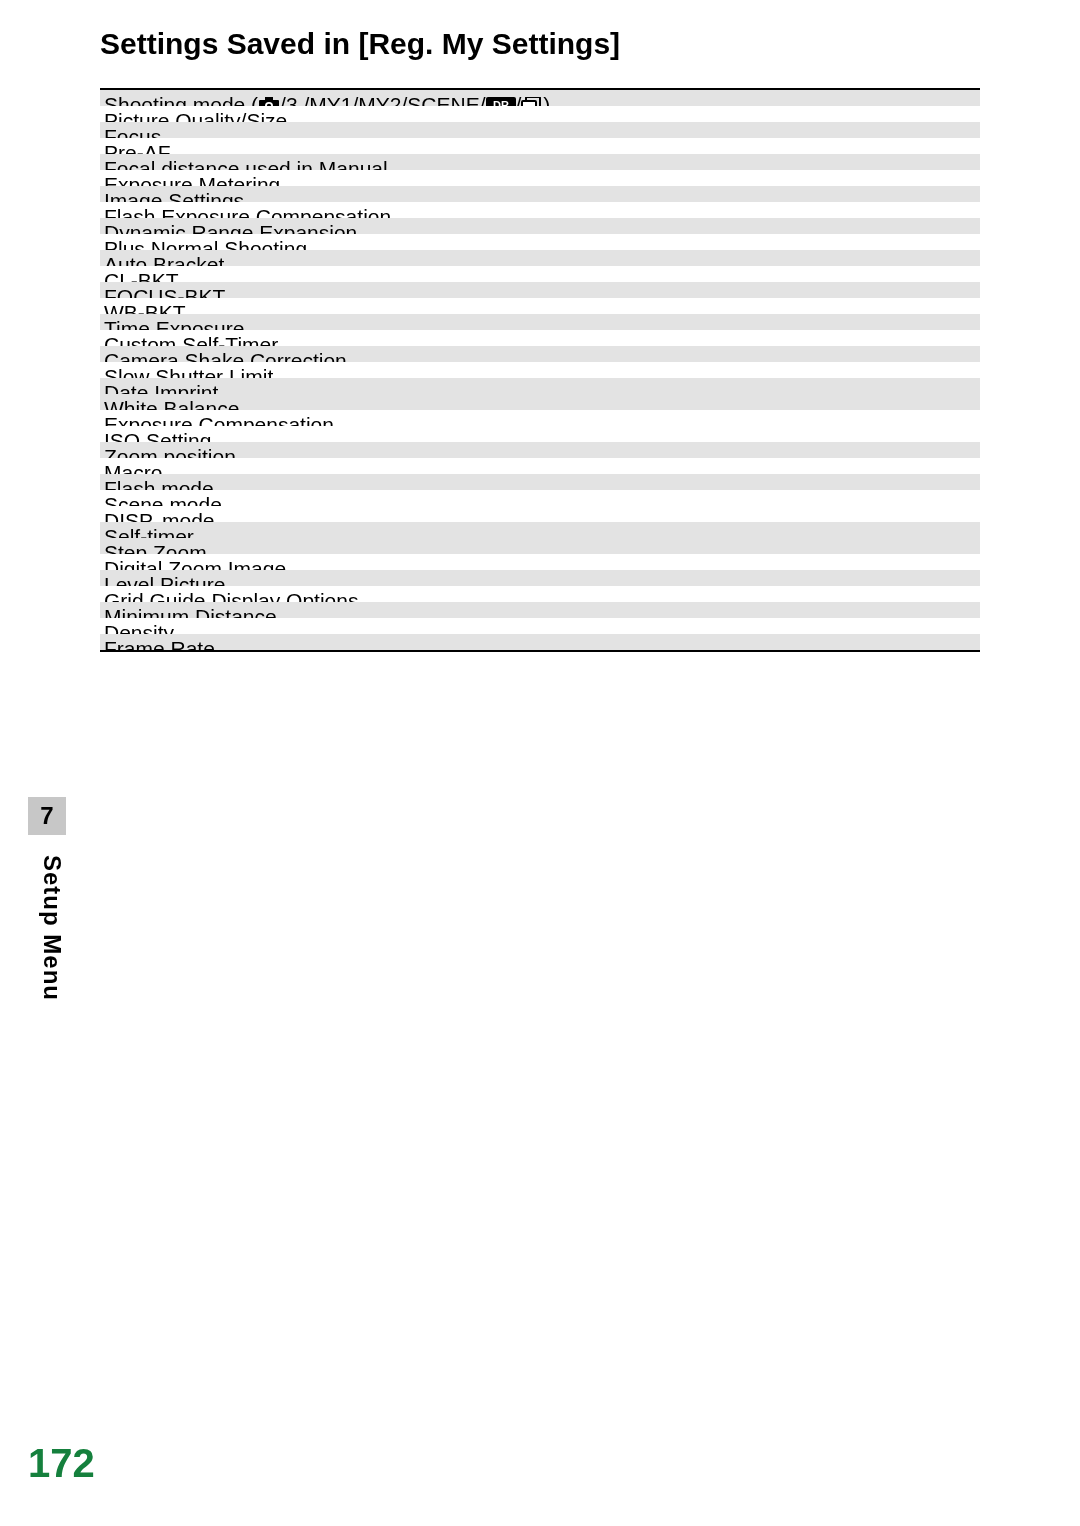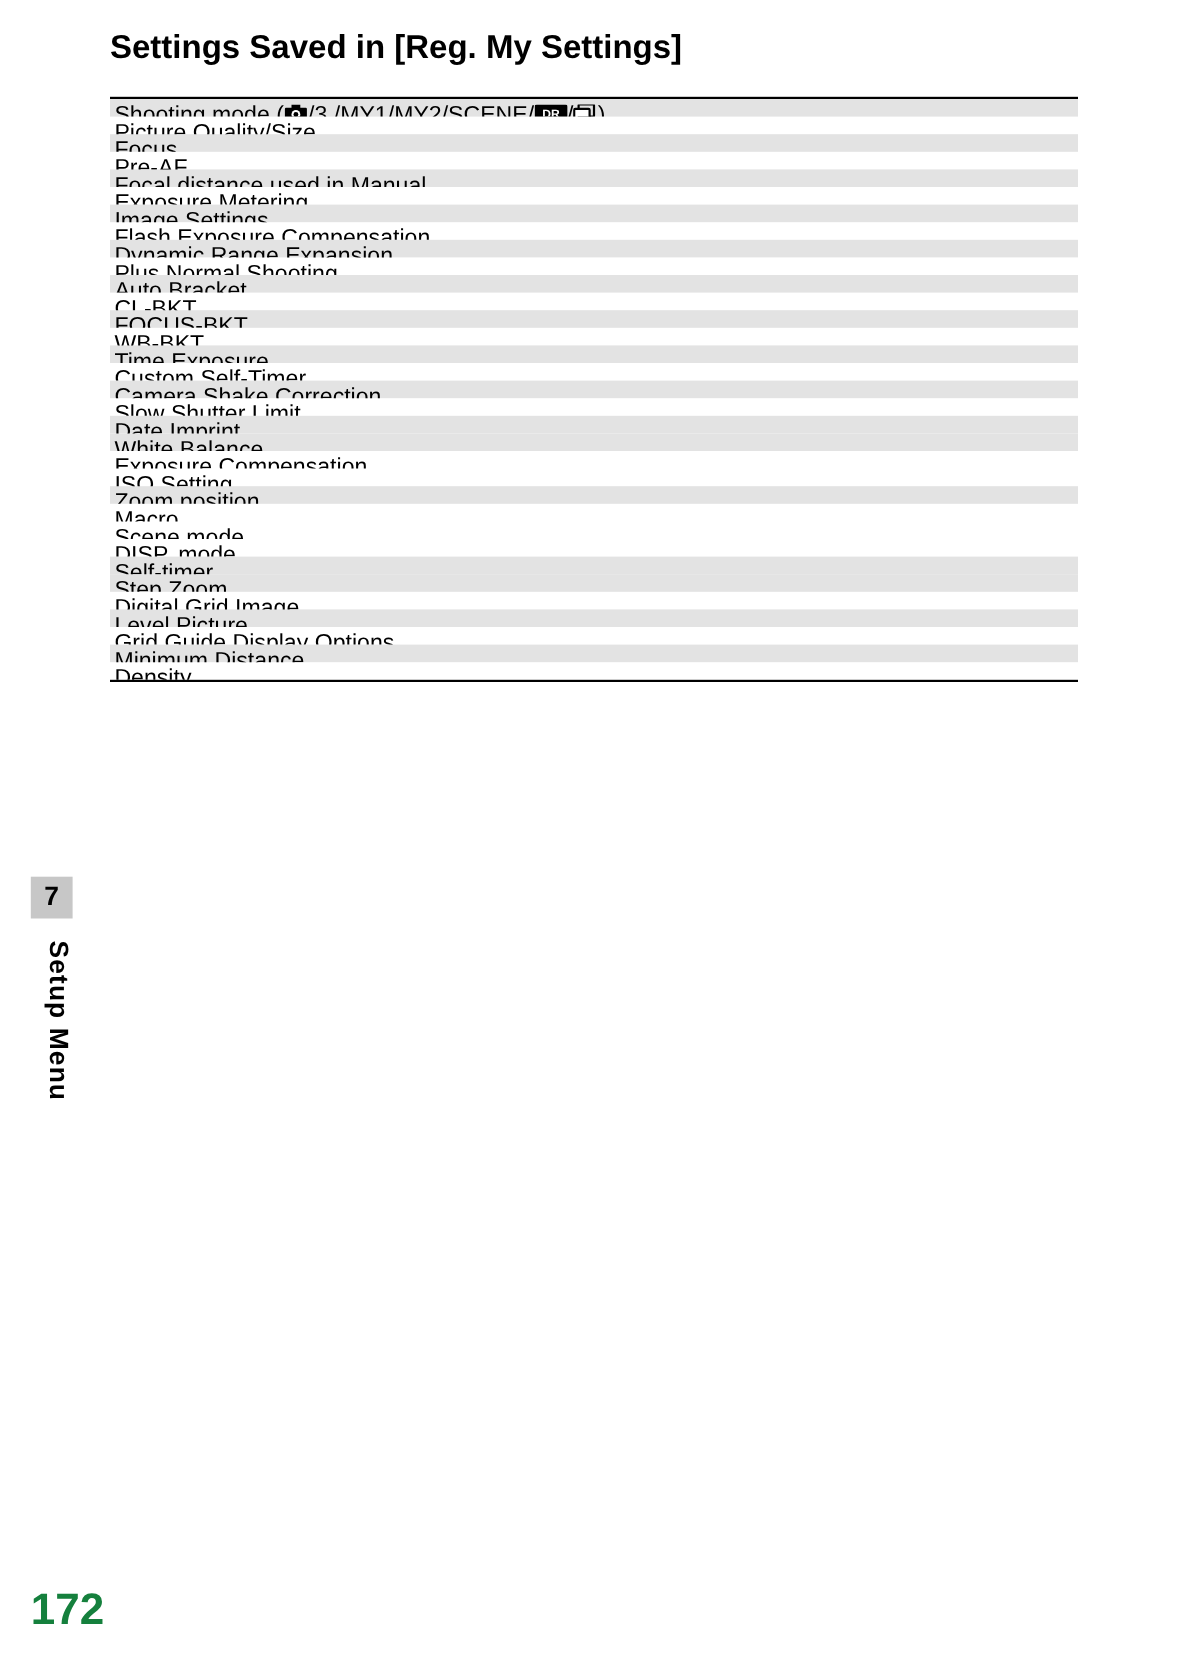--- a/index.html
+++ b/index.html
@@ -119,29 +119,31 @@
       <div class="row shaded">Time Exposure</div>
       <div class="row">Custom Self-Timer</div>
       <div class="row shaded">Camera Shake Correction</div>
       <div class="row">Slow Shutter Limit</div>
       <div class="row shaded">Date Imprint</div>
       <div class="row shaded">White Balance</div>
       <div class="row">Exposure Compensation</div>
       <div class="row">ISO Setting</div>
       <div class="row shaded">Zoom position</div>
       <div class="row">Macro</div>
+      <div class="row shaded">Flash mode</div>
       <div class="row">Scene mode</div>
       <div class="row">DISP. mode</div>
       <div class="row shaded">Self-timer</div>
       <div class="row shaded">Step Zoom</div>
-      <div class="row">Digital Grid Image</div>
+      <div class="row">Digital Zoom Image</div>
       <div class="row shaded">Level Picture</div>
       <div class="row">Grid Guide Display Options</div>
       <div class="row shaded">Minimum Distance</div>
       <div class="row">Density</div>
+      <div class="row shaded">Frame Rate</div>
     </div>
 
   <div class="side-tab">
     <div class="tab-number">7</div>
     <div class="tab-label">Setup Menu</div>
   </div>
 
   <div class="page-number">172</div>
 
 </div>

